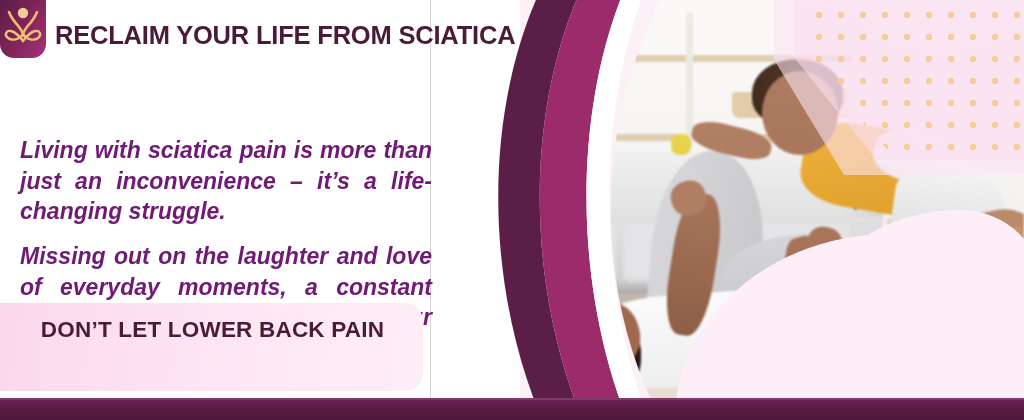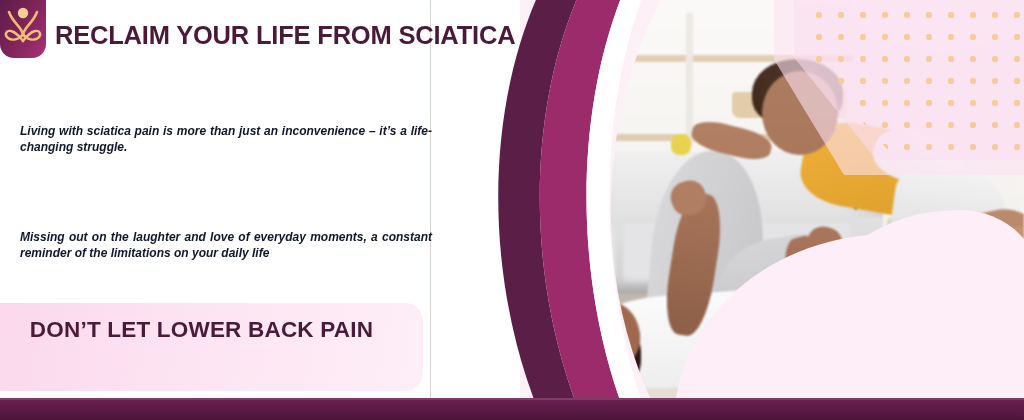--- a/index.html
+++ b/index.html
@@ -149,32 +149,32 @@
   #divider{position:absolute;left:430px;top:0;width:1px;height:420px;background:#d9d4d2;}
 
   #logo{position:absolute;left:0;top:0;width:46px;height:58px;
         background:linear-gradient(120deg,#5b1d4a 0%,#7d2356 45%,#a8317a 100%);
         border-radius:0 0 14px 14px;overflow:hidden;}
 
   #headline{position:absolute;left:55px;top:2px;width:470px;
         color:#4a1b38;font-size:25.5px;font-weight:bold;line-height:1.27;
         letter-spacing:-0.2px;text-transform:uppercase;}
 
-  .para{position:absolute;left:20px;width:412px;color:#0f172a;
-        font-style:italic;font-weight:bold;font-size:12px;line-height:1.33;
+  .para{position:absolute;left:20px;width:412px;color:#701a75;
+        font-style:italic;font-weight:bold;font-size:23px;line-height:1.33;
         text-align:justify;text-justify:inter-word;}
   #para1{top:112px;}
   #para2{top:218px;}
 
   #cta{position:absolute;left:-20px;top:303px;width:443px;height:88px;
        background:linear-gradient(100deg,#fbd7ec 0%,#fde6f3 55%,#fdeef7 100%);
        border-radius:14px 18px 18px 14px;}
   #cta-text{position:absolute;left:20px;top:12px;width:403px;
        color:#4a1b38;font-weight:bold;font-size:22.5px;line-height:1.33;
-       text-align:center;text-transform:uppercase;letter-spacing:.2px;}
+       text-align:center;text-transform:uppercase;letter-spacing:.2px;padding-left:11px;}
   #cta-l2{display:block;}
 
   #bottombar{position:absolute;left:0;bottom:0;width:1024px;height:22px;
        background:linear-gradient(180deg,#6d2152 0%,#5a1b43 55%,#4d1639 100%);}
   #bottombar-hl{position:absolute;left:0;top:0;width:100%;height:2px;background:rgba(255,255,255,.12);}
 </style>
 </head>
 <body>
 
 <div id="banner">

